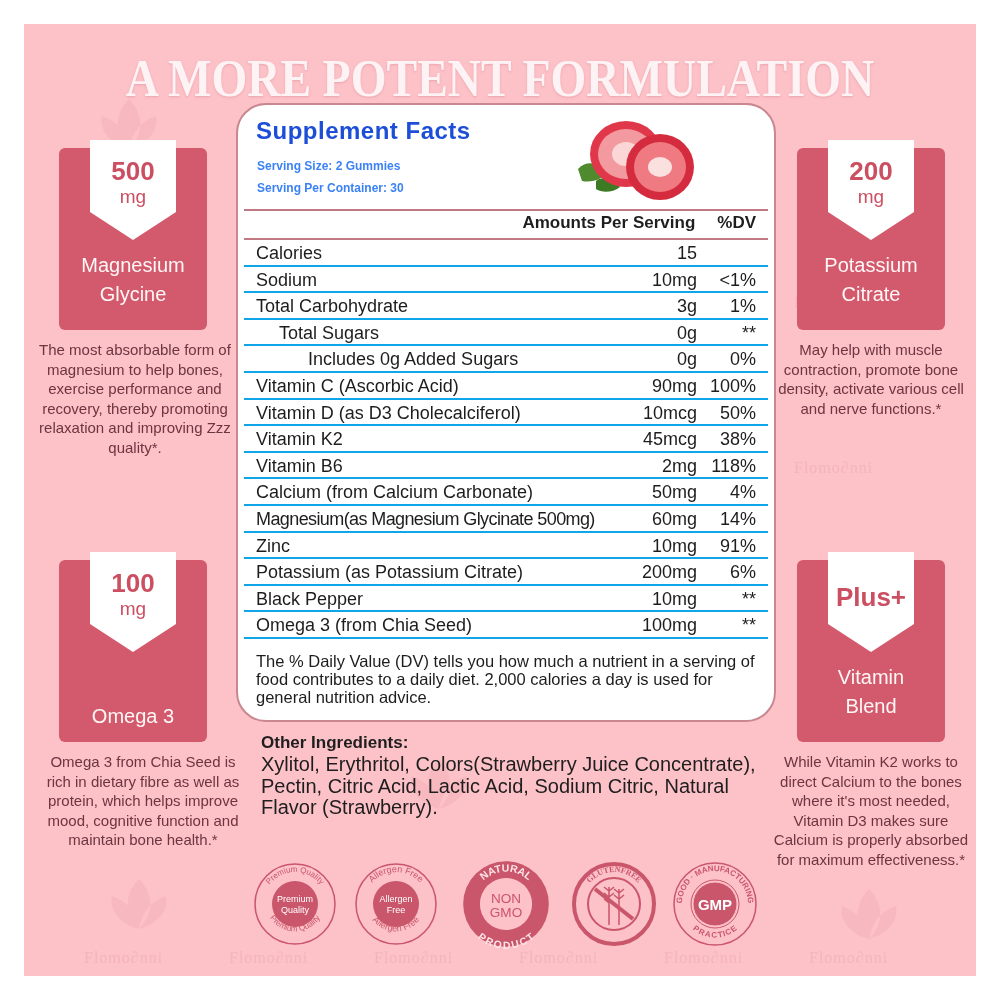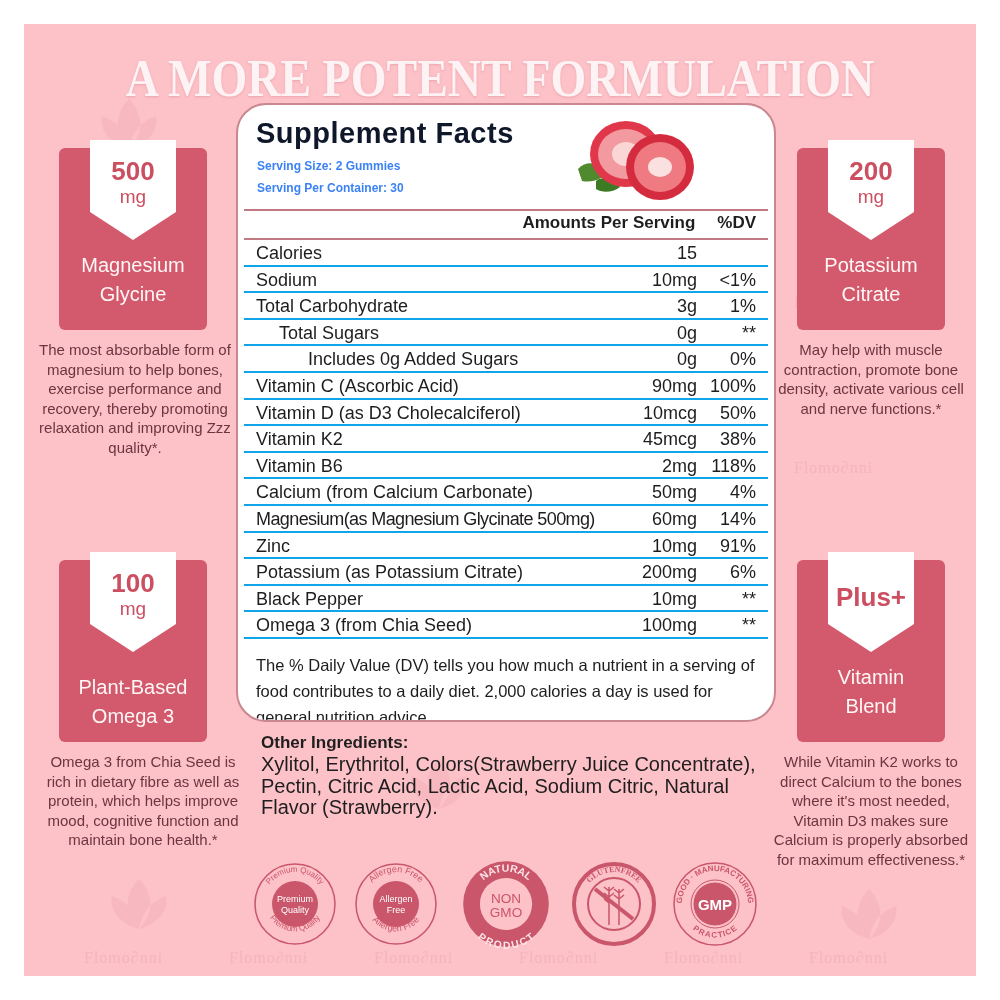--- a/index.html
+++ b/index.html
@@ -27,21 +27,21 @@
     transform: scaleY(1.15);
   }
 
   
   .card {
     position: absolute; left: 212px; top: 79px; width: 540px; height: 619px;
     background: #ffffff; border: 2px solid #c9878f; border-radius: 30px;
     overflow: hidden;
   }
   .card-title {
-    position: absolute; left: 18px; top: 12px; font-size: 29px; font-weight: bold; color: #0f172a;
+    position: absolute; left: 18px; top: 12px; font-size: 24px; font-weight: bold; color: #1d4ed8;
     letter-spacing: 0.5px;
   }
   .serving { position: absolute; left: 19px; font-size: 12px; font-weight: bold; color: #3b82f6; }
   .serving.s1 { top: 54px; }
   .serving.s2 { top: 76px; }
   .strawberry { position: absolute; left: 330px; top: 4px; width: 130px; height: 100px; }
 
   .rule { position: absolute; left: 6px; right: 6px; height: 2px; background: #c17a84; }
   .col-head {
     position: absolute; top: 108px; right: 18px; font-size: 17px; font-weight: bold; color: #1e1e1e;
@@ -54,21 +54,21 @@
     font-size: 18px; color: #1d1d1d; line-height: 26px;
   }
   .row .name { position: absolute; left: 12px; white-space: nowrap; }
   .row .name.ind1 { left: 35px; }
   .row .name.ind2 { left: 64px; }
   .row .name.tight { letter-spacing: -0.6px; }
   .row .amt { position: absolute; right: 71px; text-align: right; }
   .row .dv { position: absolute; right: 12px; text-align: right; }
 
   .dv-note {
-    position: absolute; left: 18px; top: 547px; width: 510px; font-size: 16.5px; line-height: 26px; color: #1d1d1d;
+    position: absolute; left: 18px; top: 547px; width: 510px; font-size: 16.5px; line-height: 18px; color: #1d1d1d;
   }
 
   .other {
     position: absolute; left: 237px; top: 709px; width: 500px; color: #1e1e1e;
   }
   .other-title { font-size: 17px; font-weight: bold; margin-bottom: 1px; }
   .other-body { font-size: 20px; line-height: 21.5px; }
 
   
   .badge {
@@ -144,21 +144,20 @@
     <div class="unit">mg</div>
     <div class="label" style="top:103px">Potassium</div>
     <div class="label" style="top:132px">Citrate</div>
   </div>
   <div class="desc" style="left:747px;top:316px">May help with muscle contraction, promote bone density, activate various cell and nerve functions.*</div>
 
   <div class="badge" style="left:35px;top:536px">
     <div class="tab"></div>
     <div class="num">100</div>
     <div class="unit">mg</div>
-    <div class="label" style="top:113px">Plant-Based</div>
     <div class="label" style="top:142px">Omega 3</div>
   </div>
   <div class="desc" style="left:19px;top:728px">Omega 3 from Chia Seed is rich in dietary fibre as well as protein, which helps improve mood, cognitive function and maintain bone health.*</div>
 
   <div class="badge" style="left:773px;top:536px">
     <div class="tab"></div>
     <div class="plus">Plus+</div>
     <div class="label" style="top:103px">Vitamin</div>
     <div class="label" style="top:132px">Blend</div>
   </div>

